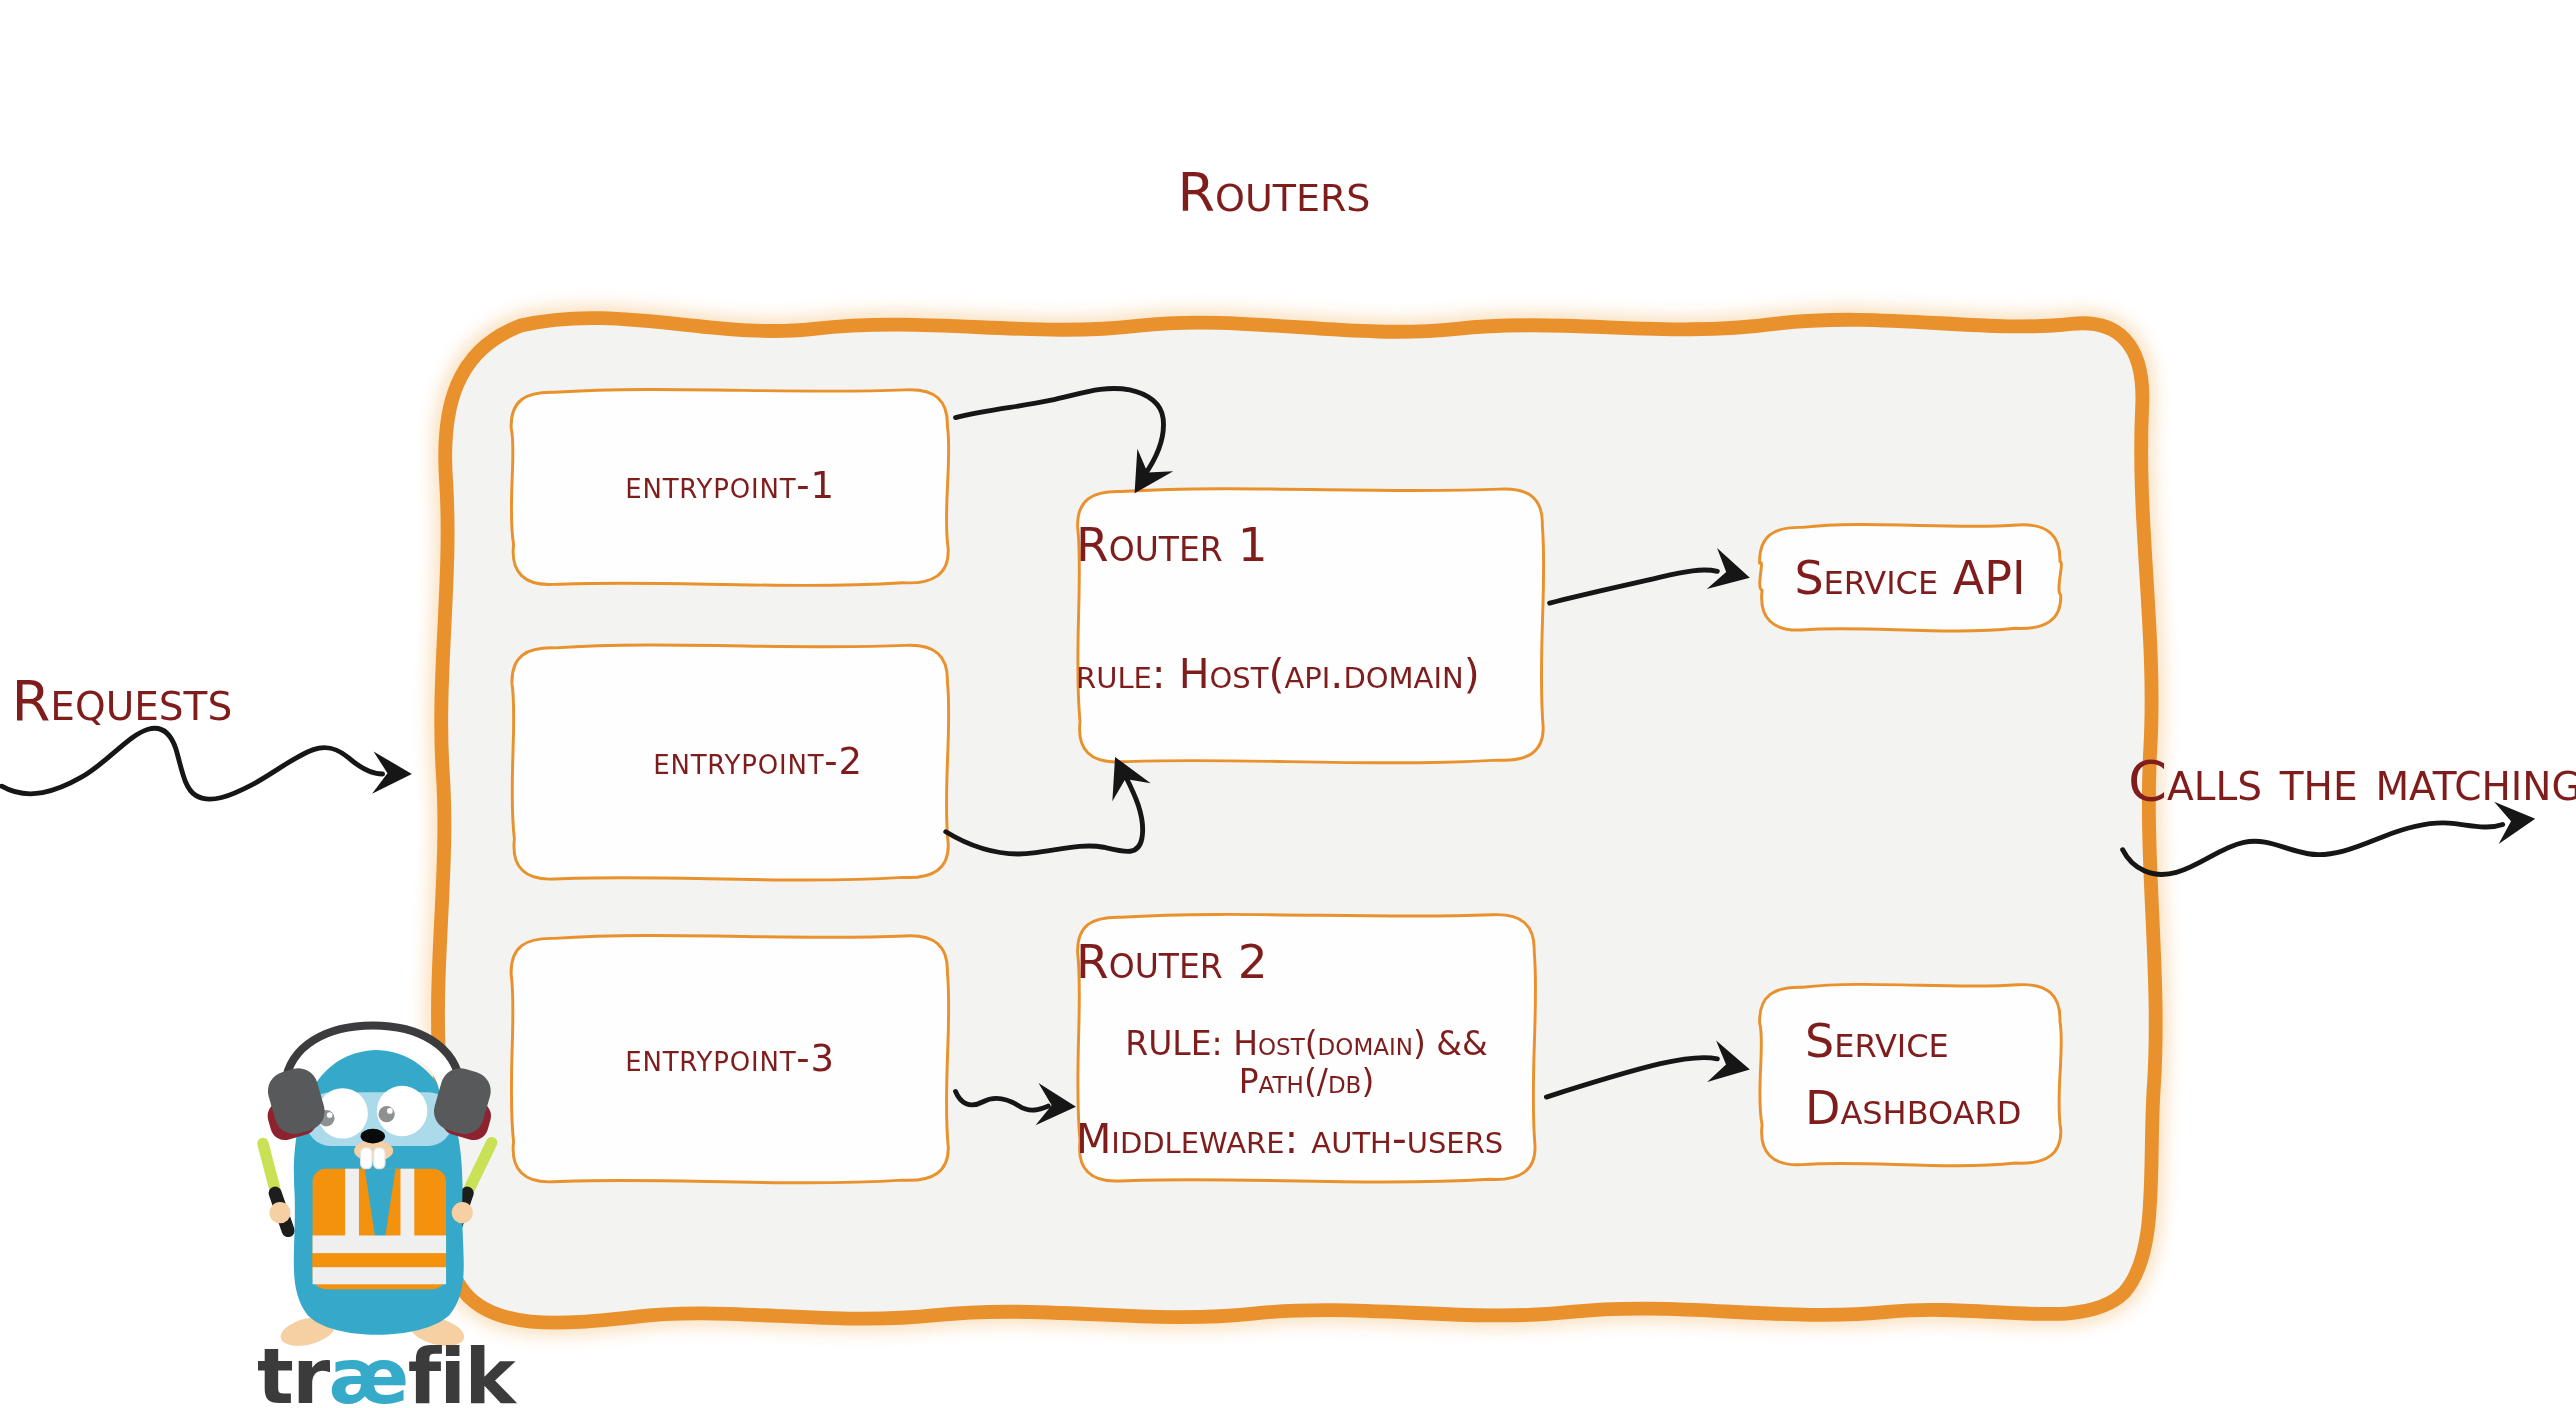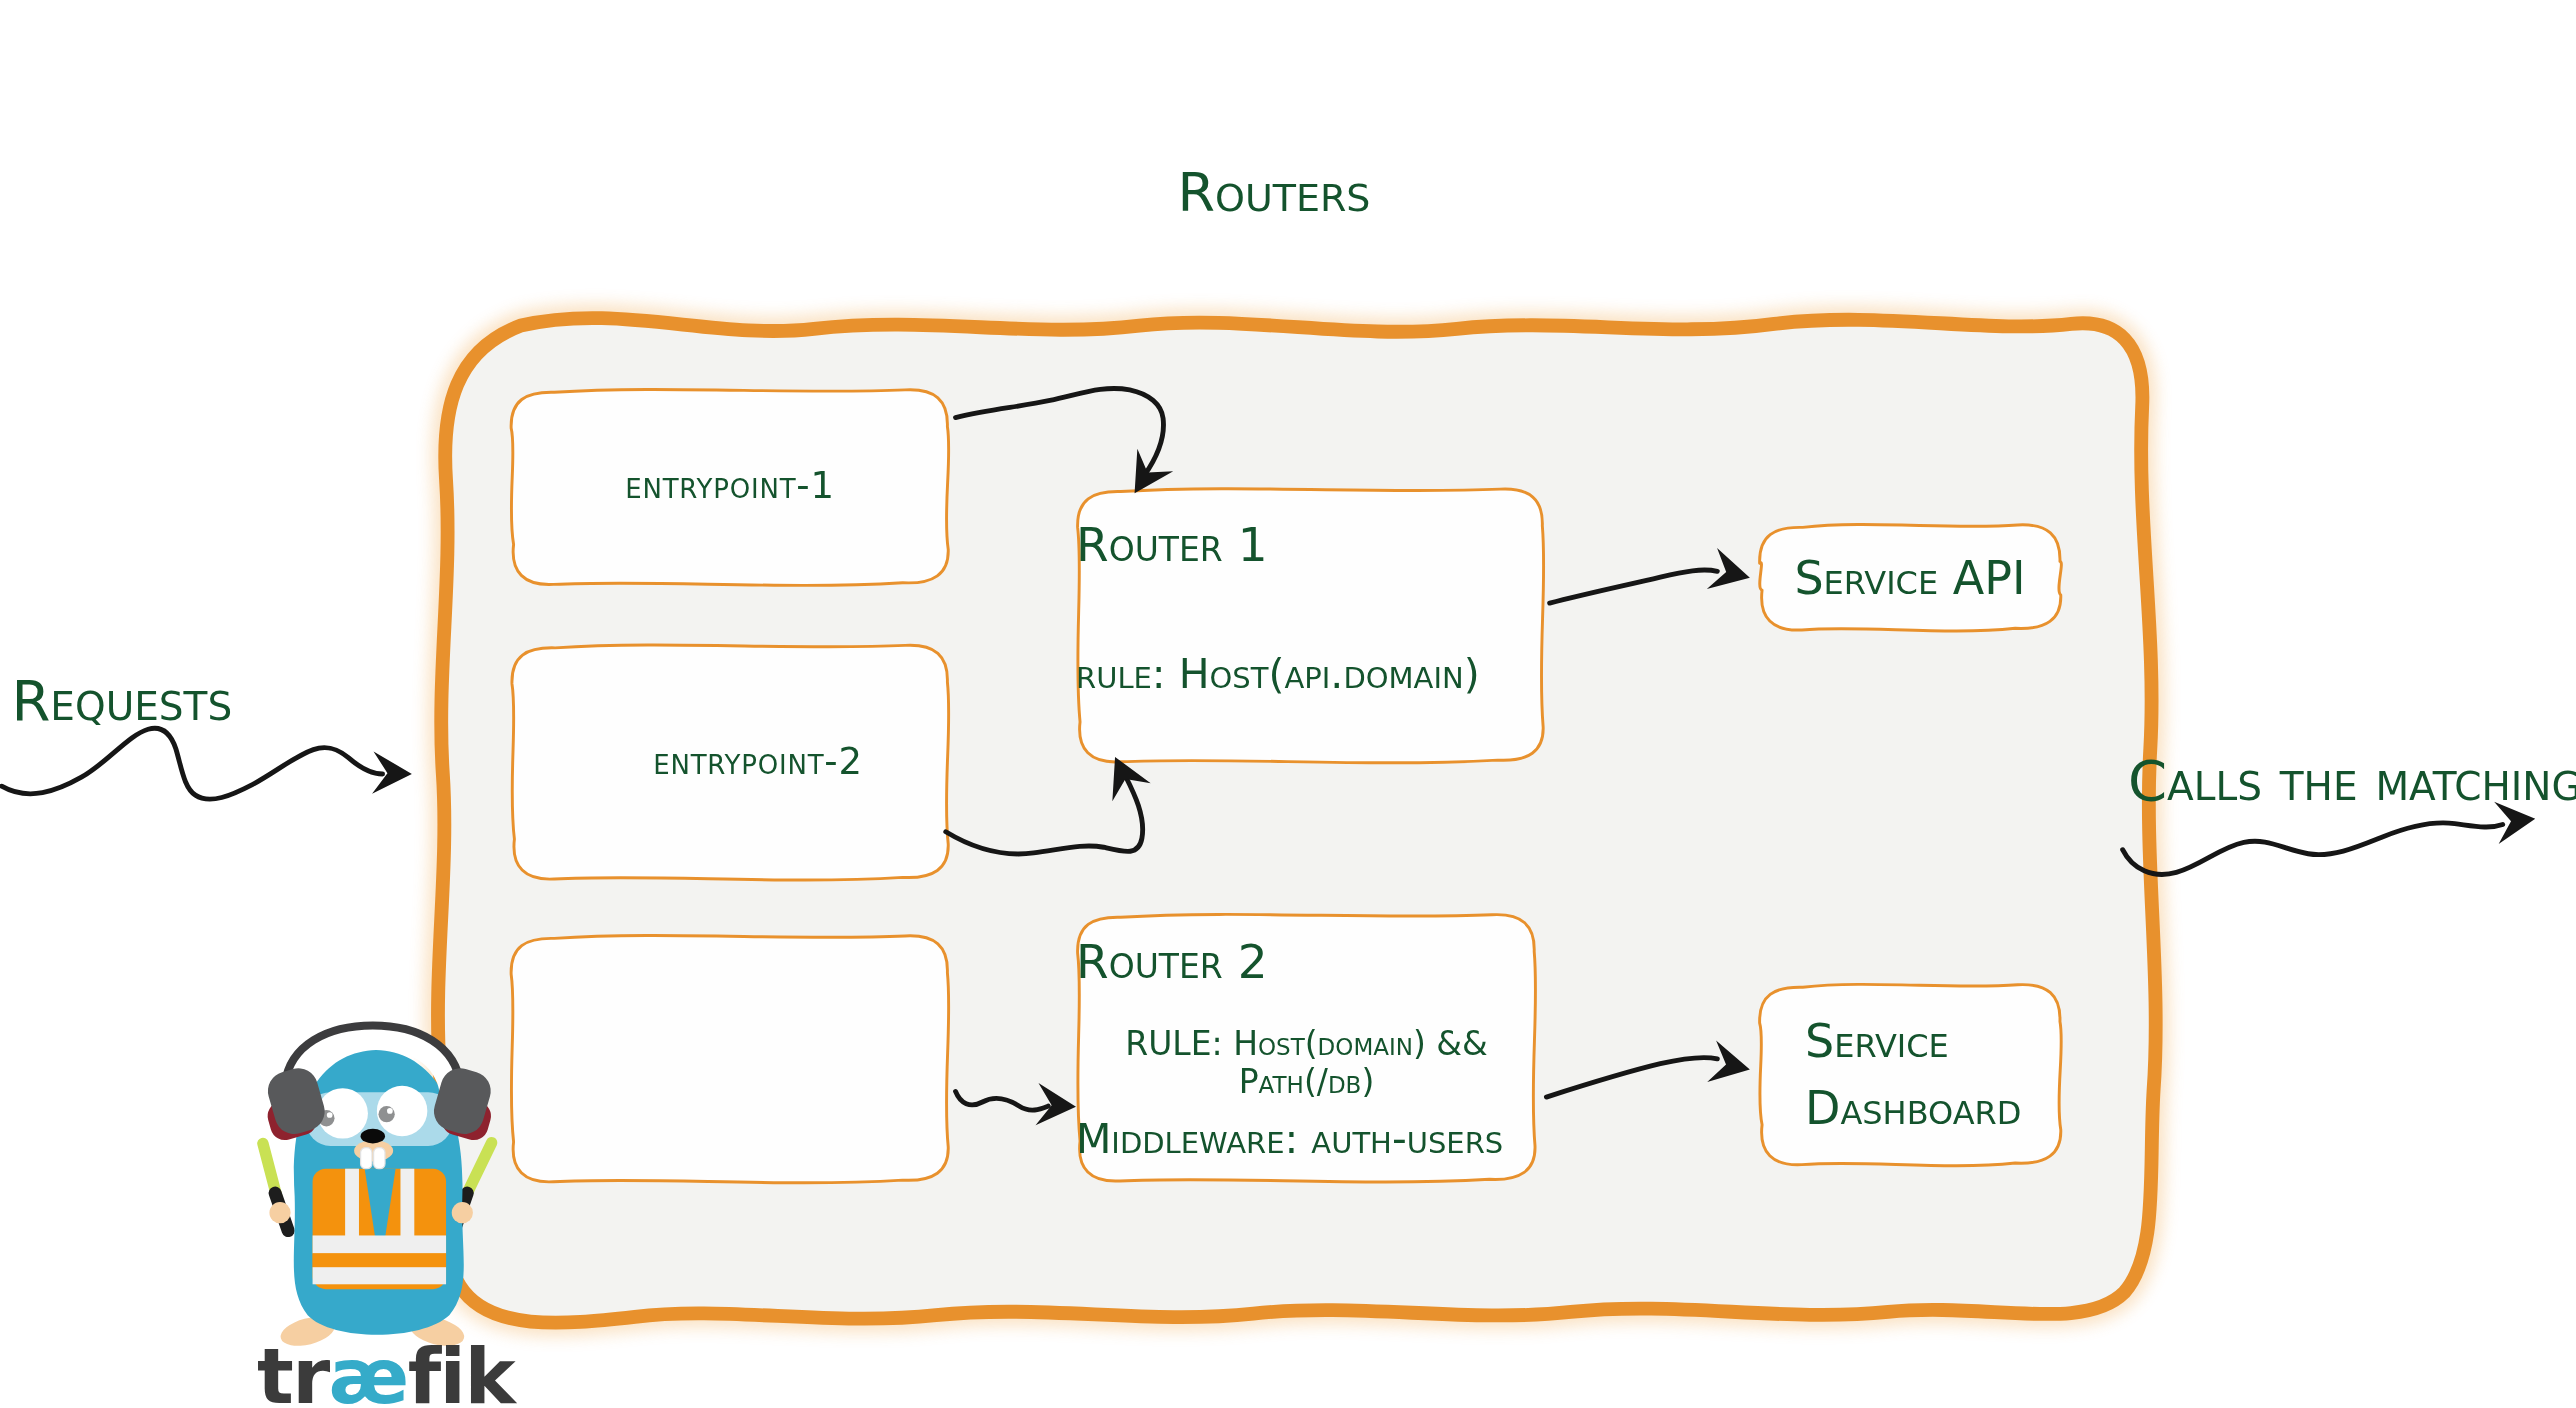--- a/index.html
+++ b/index.html
@@ -1,18 +1,18 @@
 <!DOCTYPE html>
 <html style="font-size:13px"><head>
 <meta charset="utf-8">
 <style>
   html,body{margin:0;padding:0;background:#ffffff;width:2576px;height:1408px;overflow:hidden;}
   .stage{position:relative;width:2576px;height:1408px;font-family:"DejaVu Sans","Liberation Sans",sans-serif;color:#161616;}
   .art{position:absolute;left:0;top:0;width:2576px;height:1408px;}
-  .lbl{position:absolute;font-variant:small-caps;color:#14532d;line-height:1.15;}
+  .lbl{position:absolute;font-variant:small-caps;color:#7f1d1d;line-height:1.15;}
   .boxlbl{display:flex;align-items:center;justify-content:center;text-align:center;}
   .collbl{display:flex;flex-direction:column;align-items:flex-start;text-align:center;}
   .panel-stroke{fill:#F3F3F1;stroke:#E8912D;stroke-width:17;stroke-linejoin:round;}
   .panel-glow{fill:none;stroke:#EFA23F;stroke-width:34;opacity:.30;}
   .node{fill:#FEFEFE;stroke:#E8912D;stroke-width:3.6;stroke-linejoin:round;}
   .arrow{fill:none;stroke:#161616;stroke-width:6;stroke-linecap:round;}
   .ah{fill:#161616;stroke:none;}
   .title{font-size:54px;}
   .eplbl{font-size:37px;letter-spacing:0.8px;}
   .rtitle{font-size:47px;}
@@ -129,20 +129,21 @@
     </g>
   </svg>
 
   <div class="lbl title boxlbl" style="left:1030px;top:161px;width:488px;height:65px;">Routers</div>
 
   <div class="lbl sidelbl" style="left:11.4px;top:669px;">Requests</div>
   <div class="lbl sidelbl" style="left:2128px;top:749px;">Calls the matching server</div>
 
   <div class="lbl eplbl boxlbl" style="left:510px;top:387px;width:440px;height:199px;">entrypoint-1</div>
   <div class="lbl eplbl boxlbl" style="left:538px;top:643px;width:440px;height:238px;">entrypoint-2</div>
+  <div class="lbl eplbl boxlbl" style="left:510px;top:934px;width:440px;height:251px;">entrypoint-3</div>
 
   <div class="lbl collbl" style="left:1076px;top:487px;width:469px;height:278px;padding-top:31px;box-sizing:border-box;">
     <span class="rtitle">Router 1</span>
     <span class="rrule" style="margin-top:79px;">rule: Host(api.domain)</span>
   </div>
 
   <div class="lbl collbl" style="left:1076px;top:912px;width:461px;height:271px;padding-top:23px;box-sizing:border-box;">
     <span class="rtitle">Router 2</span>
     <span class="r2rule" style="margin-top:36px;">RULE: Host(domain) &amp;&amp; Path(/db)</span>
     <span class="r2mw" style="margin-top:14.7px;">Middleware: auth-users</span>

